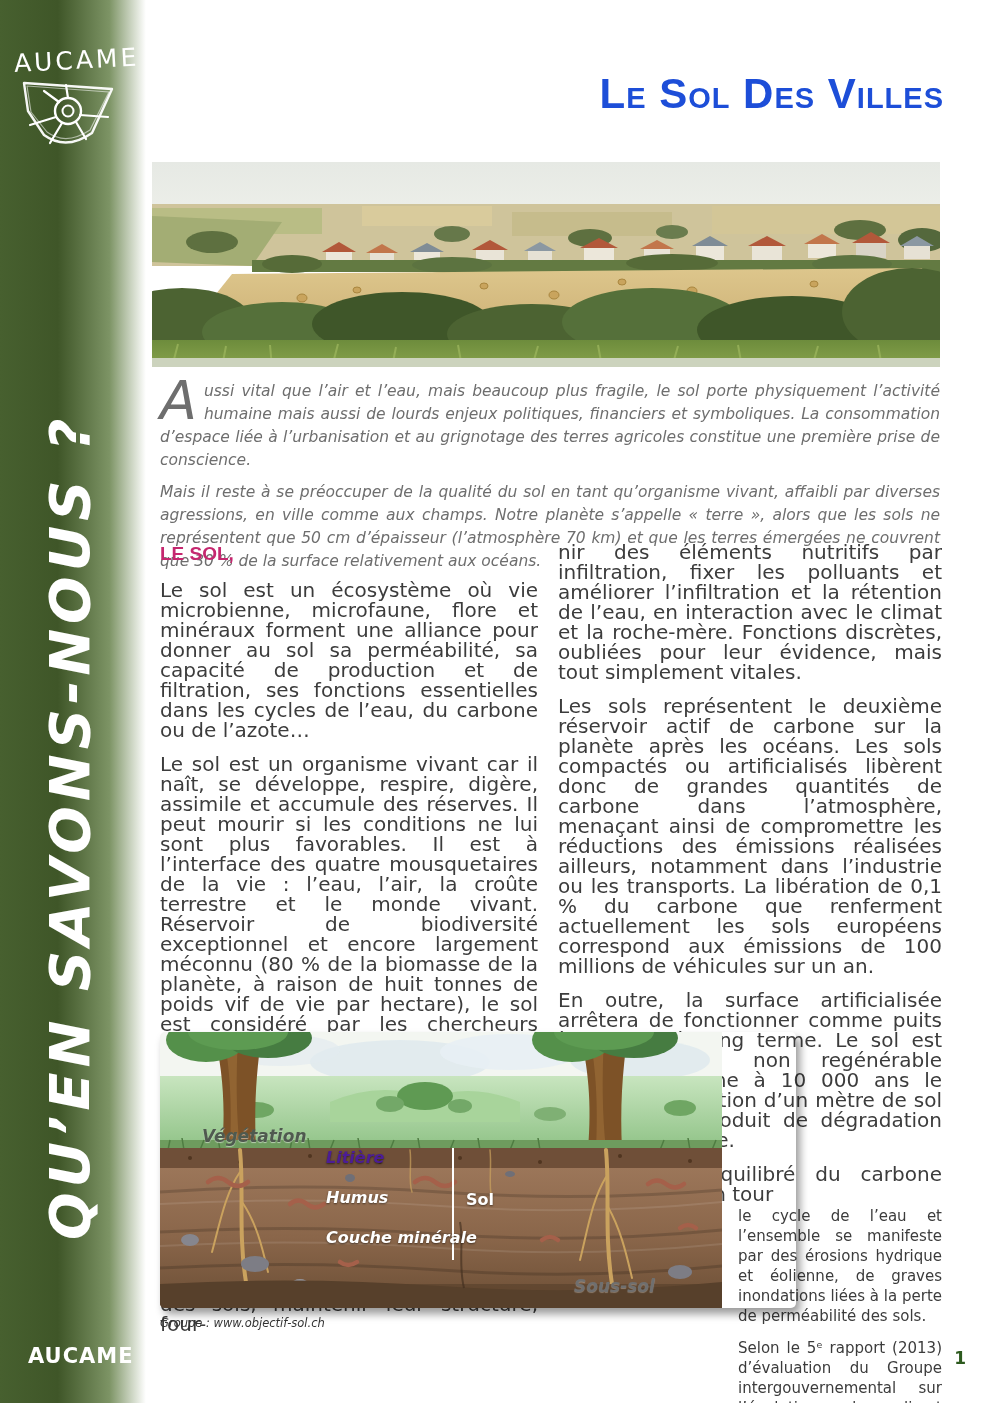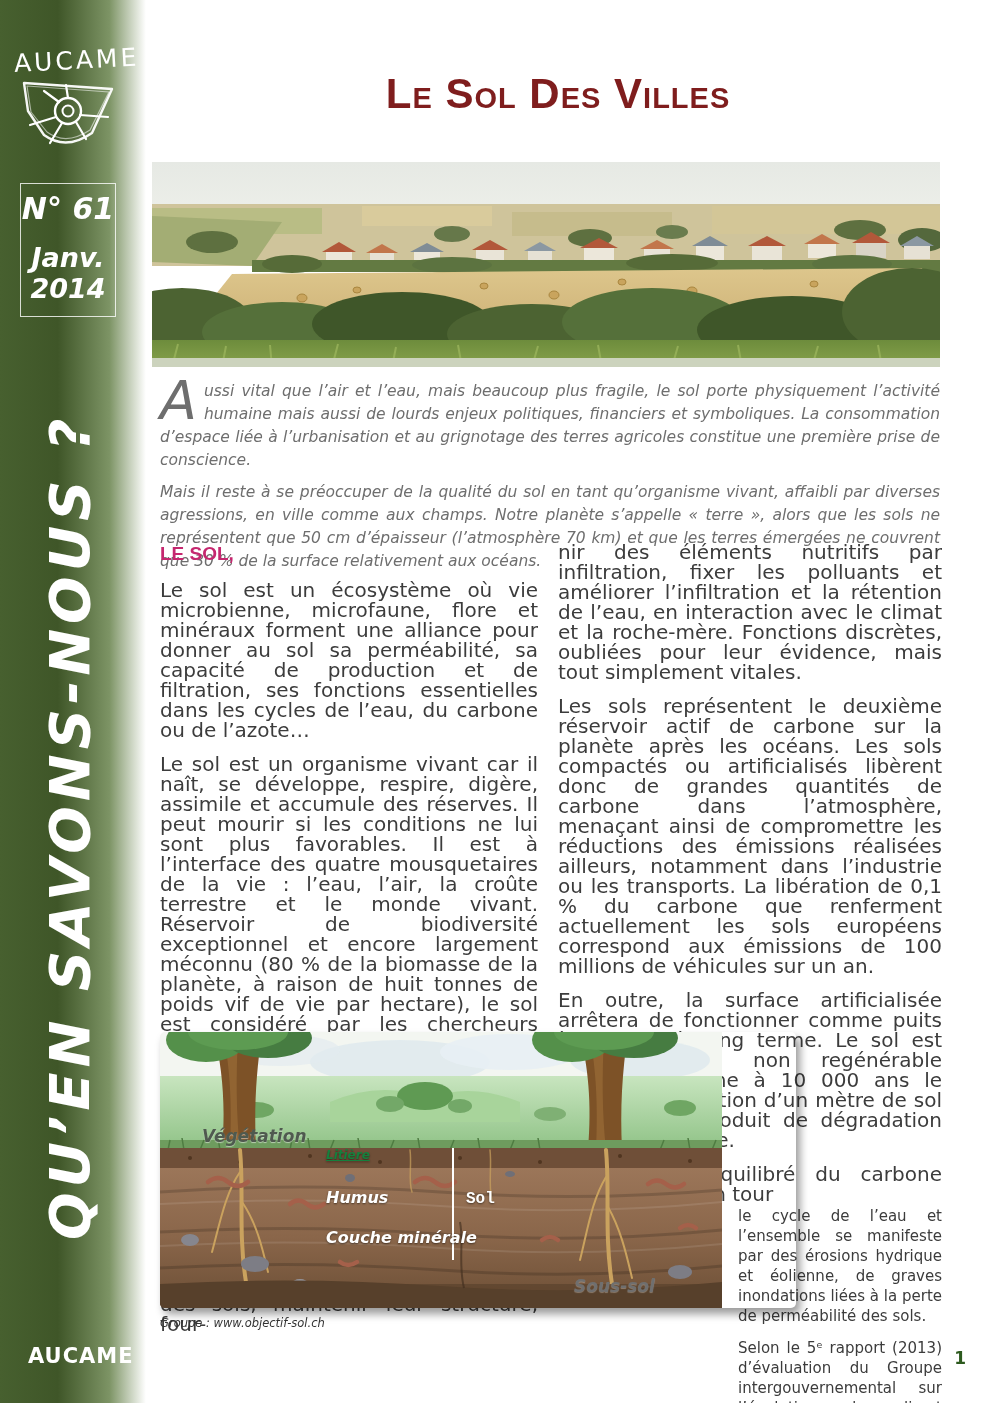--- a/index.html
+++ b/index.html
@@ -35,22 +35,22 @@
     color:#fff; font-size:56px; font-weight:bold; font-style:italic; letter-spacing:5px;
     font-family:"DejaVu Sans",sans-serif; white-space:nowrap;
   }
   .brand-bottom {
     position:absolute; left:28px; top:1344px; color:#fff;
     font-weight:bold; font-size:21px; letter-spacing:1px;
   }
 
   
   .title {
-    position:absolute; left:172px; top:50px; width:772px; text-align:center;
-    color:#7f1d1d; font-family:"Liberation Sans",sans-serif; font-weight:bold;
+    position:absolute; left:172px; top:50px; width:772px; text-align:right;
+    color:#1d4ed8; font-family:"Liberation Sans",sans-serif; font-weight:bold;
     font-variant:small-caps; letter-spacing:1px;
   }
   .title-line { display:block; font-size:42px; line-height:45px; }
 
   
   .photo { position:absolute; left:152px; top:162px; width:788px; height:205px; }
   .photo svg { display:block; }
 
   
   .intro {
@@ -79,24 +79,24 @@
   .narrow .body-text { font-size:15px; line-height:20px; margin:0 0 12px; }
 
   
   .soil-fig {
     position:absolute; left:160px; top:1032px; width:636px; height:276px;
     border-radius:5px; box-shadow:4px 6px 8px rgba(0,0,0,.4); z-index:3; overflow:hidden;
   }
   .soil-fig svg { display:block; }
   .lbl { position:absolute; font-weight:bold; font-style:italic; white-space:nowrap; }
   .lbl-veg    { left:42px;  top:94px;  color:#4f5a4f; font-size:17px; text-shadow:0 1px 1px rgba(255,255,255,.5); }
-  .lbl-lit    { left:166px; top:116px; color:#15803d; font-size:12px; text-shadow:0 1px 2px rgba(0,0,0,.5);text-decoration:underline; }
+  .lbl-lit    { left:166px; top:116px; color:#4c1d95; font-size:16px; text-shadow:0 1px 2px rgba(0,0,0,.5); }
   .lbl-hum    { left:166px; top:156px; color:#fff; font-size:16px; text-shadow:0 1px 2px rgba(0,0,0,.5); }
   .lbl-cou    { left:166px; top:196px; color:#fff; font-size:16px; text-shadow:0 1px 2px rgba(0,0,0,.5); }
-  .lbl-sol    { left:306px; top:158px; color:#fff; font-size:16px; font-style:normal; text-shadow:0 1px 2px rgba(0,0,0,.5);font-family:Liberation Mono, monospace; }
+  .lbl-sol    { left:306px; top:158px; color:#fff; font-size:16px; font-style:normal; text-shadow:0 1px 2px rgba(0,0,0,.5); }
   .lbl-sous   { left:414px; top:244px; color:#6f6f6f; font-size:17px; text-shadow:0 1px 1px rgba(255,255,255,.3); }
   .sol-line   { position:absolute; left:292px; top:116px; width:2px; height:112px; background:#fff; }
 
   .source {
     position:absolute; left:160px; top:1316px; font-size:11.5px;
     font-style:italic; color:#333;
   }
 
   
   .footer-text {
@@ -118,25 +118,20 @@
       <div class="logo-text">AUCAME</div>
       <svg class="logo-sketch" width="104" height="94" viewBox="0 0 104 94" fill="none">
         <path d="M8 6 L96 12 L76 56 Q50 74 28 58 L12 34 Z" stroke="#fff" stroke-width="2.4" stroke-linejoin="round" opacity=".95"></path>
         <path d="M11 9 L93 15 L74 53 Q50 69 31 55 L15 35 Z" stroke="#fff" stroke-width="1.2" stroke-linejoin="round" opacity=".55"></path>
         <circle cx="52" cy="34" r="13" stroke="#fff" stroke-width="2.4"></circle>
         <circle cx="52" cy="34" r="5.5" stroke="#fff" stroke-width="2"></circle>
         <path d="M52 21 L50 8 M64 38 L92 40 M40 40 L14 48 M46 46 L34 66 M60 45 L70 62 M43 25 L28 14" stroke="#fff" stroke-width="2.2" stroke-linecap="round"></path>
       </svg>
     </div>
 
-    <div class="issue-box">
-      <div class="issue-number">N° 61</div>
-      <div class="issue-month">Janv.</div>
-      <div class="issue-year">2014</div>
-    </div>
 
     <div class="vtitle">
       <span>QU’EN SAVONS-NOUS ?</span>
     </div>
 
     <div class="brand-bottom">AUCAME</div>
   </aside>
 
   <h1 class="title">
     <span class="title-line">Le Sol Des Villes</span>

